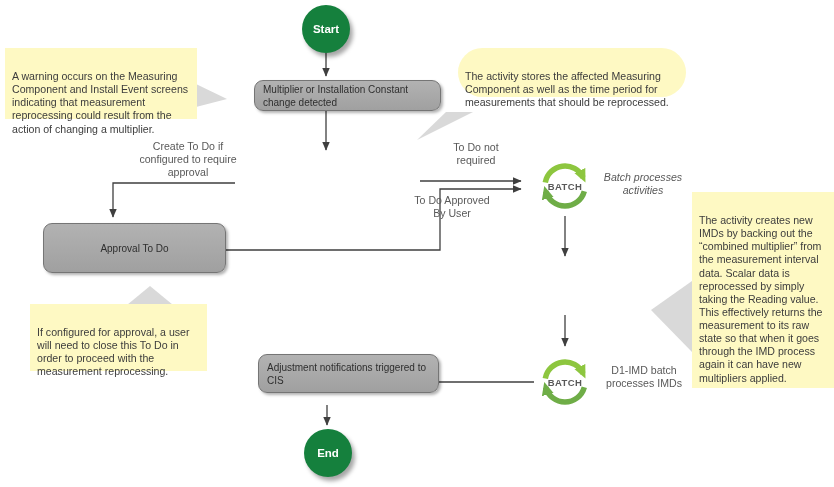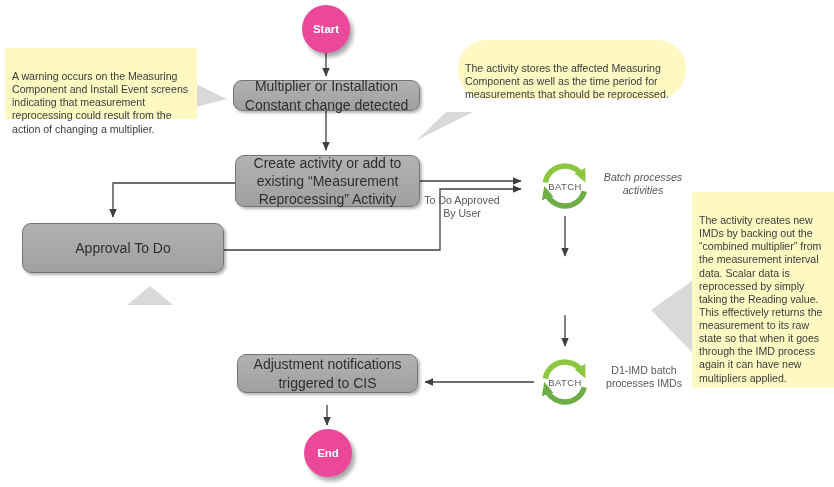--- a/index.html
+++ b/index.html
@@ -5,38 +5,39 @@
   html,body { margin:0; padding:0; background:#ffffff; }
   #canvas {
     position:relative; width:834px; height:487px; overflow:hidden;
     font-family:"Liberation Sans","DejaVu Sans",sans-serif; background:#ffffff;
   }
   #connector-layer { position:absolute; left:0; top:0; width:834px; height:487px; }
   .box {
     position:absolute; box-sizing:border-box;
     background:linear-gradient(#b2b2b2,#a0a0a0);
     border:1.4px solid #757575; border-radius:9px;
-    display:flex; align-items:center; justify-content:center; text-align:center;
-    color:#2e2e2e; font-size:14px; line-height:1.3; padding:2px 8px;
+    display:flex; align-items:center; justify-content:center; 
+    color:#2e2e2e; font-size:10px; line-height:1.3; padding:2px 8px;
     box-shadow:2px 2px 3px rgba(0,0,0,.30);
+    margin-left:21px;
   }
   .terminal {
     position:absolute; width:48px; height:48px; border-radius:50%;
-    background:#ec4899; color:#ffffff; font-weight:bold; font-size:11.5px;
+    background:#15803d; color:#ffffff; font-weight:bold; font-size:11.5px;
     display:flex; align-items:center; justify-content:center;
     box-shadow:3px 4px 4px rgba(0,0,0,.35);
   }
   .callout {
     position:absolute; box-sizing:border-box; background:#fef9c3; color:#3c3c3c;
     font-size:10.6px; line-height:1.24; padding:22px 7px;
   }
   .edge-label {
     position:absolute; color:#595959; font-size:10.6px; line-height:1.25; text-align:center;
   }
-  .batch-icon { position:absolute; width:56px; height:56px; }
+  .batch-icon { position:absolute; width:56px; height:56px;font-weight:bold; }
   .batch-icon svg { position:absolute; left:0; top:0; }
   .batch-text {
     position:absolute; left:0; top:0; right:0; bottom:0;
     display:flex; align-items:center; justify-content:center;
     color:#595959; font-size:9.5px; letter-spacing:.4px;
   }
 </style>
 </head>
 <body>
 
@@ -65,23 +66,22 @@
       <line x1="534" y1="382" x2="425" y2="382" marker-end="url(#arw)"></line>
       <line x1="327" y1="405" x2="327" y2="425" marker-end="url(#arw)"></line>
     </g>
   </svg>
 
   <div class="terminal" style="left:302px; top:5px;">Start</div>
   <div class="terminal" style="left:304px; top:429px;">End</div>
 
   <div class="box" style="left:233px; top:80px; width:187px; height:31px;">Multiplier or Installation Constant change detected</div>
 
-  <div class="box" style="left:235px; top:155px; width:185px; height:52px;">Create activity or add to existing “Measurement Reprocessing” Activity</div>
 
-  <div class="box" style="left:22px; top:223px; width:202px; height:50px;">Approval To Do</div>
+  <div class="box" style="left:22px; top:223px; width:183px; height:50px;">Approval To Do</div>
 
 
   <div class="box" style="left:237px; top:354px; width:181px; height:39px;">Adjustment notifications triggered to CIS</div>
 
   <div class="batch-icon" style="left:537px; top:158px;">
     <svg viewBox="0 0 56 56" width="56" height="56">
       <defs>
         <marker id="bh1" markerWidth="3.2" markerHeight="3.2" refX="1.4" refY="1.1" orient="auto">
           <path d="M0,0 L2.4,1.1 L0,2.2 Z" fill="#8dc63f"></path>
         </marker>
@@ -98,26 +98,29 @@
   <div class="batch-icon" style="left:537px; top:354px;">
     <svg viewBox="0 0 56 56" width="56" height="56">
       <path d="M8.3,24.5 A20,20 0 0 1 46.1,19.5" stroke="#8dc63f" stroke-width="5.5" fill="none" marker-end="url(#bh1)"></path>
       <path d="M47.3,33.2 A20,20 0 0 1 8.7,33.2" stroke="#6fad47" stroke-width="5.5" fill="none" marker-end="url(#bh2)"></path>
     </svg>
     <div class="batch-text">BATCH</div>
   </div>
 
   <div class="callout" style="left:5px; top:48px; width:192px; height:71px;">A warning occurs on the Measuring Component and Install Event screens indicating that measurement reprocessing could result from the action of changing a multiplier.</div>
 
-  <div class="callout" style="left:458px; top:40px; width:228px; height:59px;border-radius:28px;">The activity stores the affected Measuring Component as well as the time period for measurements that should be reprocessed.</div>
+  <div class="callout" style="left:458px; top:48px; width:228px; height:49px;border-radius:28px;">The activity stores the affected Measuring Component as well as the time period for measurements that should be reprocessed.</div>
 
+  <div class="callout" style="left:30px; top:304px; width:177px; height:67px;">If configured for approval, a user will need to close this To Do in order to proceed with the measurement reprocessing.</div>
 
   <div class="callout" style="left:692px; top:192px; width:142px; height:196px;">The activity creates new IMDs by backing out the “combined multiplier” from the measurement interval data.  Scalar data is reprocessed by simply taking the Reading value.  This effectively returns the measurement to its raw state so that when it goes through the IMD process again it can have new multipliers applied.</div>
 
+  <div class="edge-label" style="left:128px; top:140px; width:120px;">Create To Do if configured to require approval</div>
 
+  <div class="edge-label" style="left:436px; top:141px; width:80px;">To Do not required</div>
 
-  <div class="edge-label" style="left:422px; top:194px; width:80px;">To Do Approved By User</div>
+  <div class="edge-label" style="left:412px; top:194px; width:80px;">To Do Approved By User</div>
 
   <div class="edge-label" style="left:598px; top:171px; width:90px;font-style:italic;">Batch processes activities</div>
 
   <div class="edge-label" style="left:598px; top:364px; width:92px;">D1-IMD batch processes IMDs</div>
 
 </div>
 
 </body></html>

